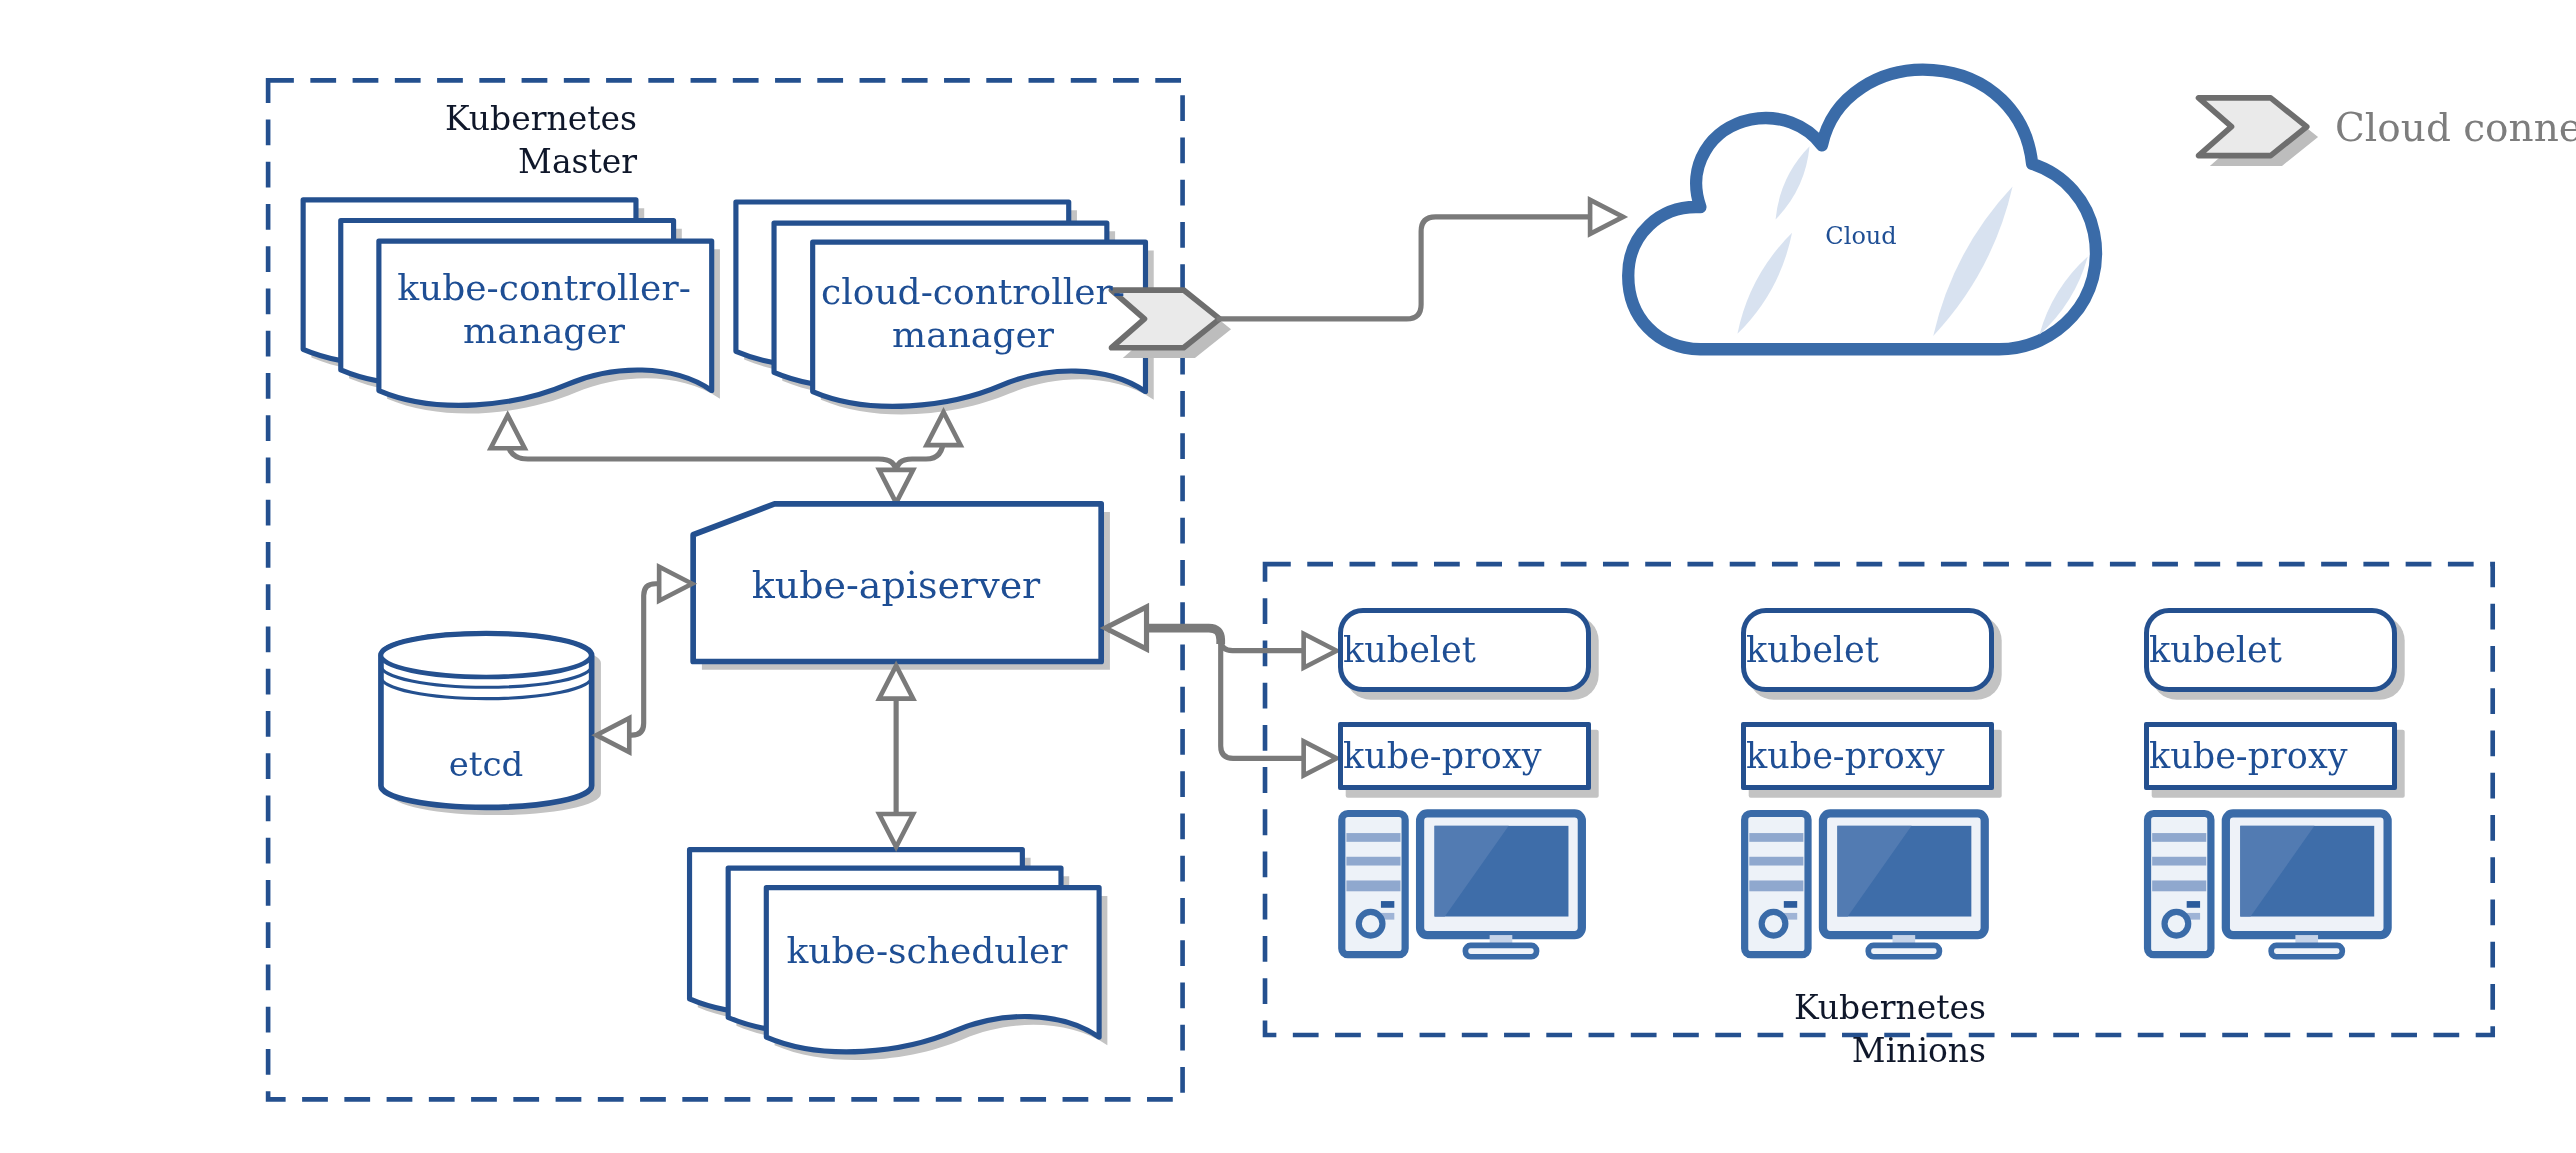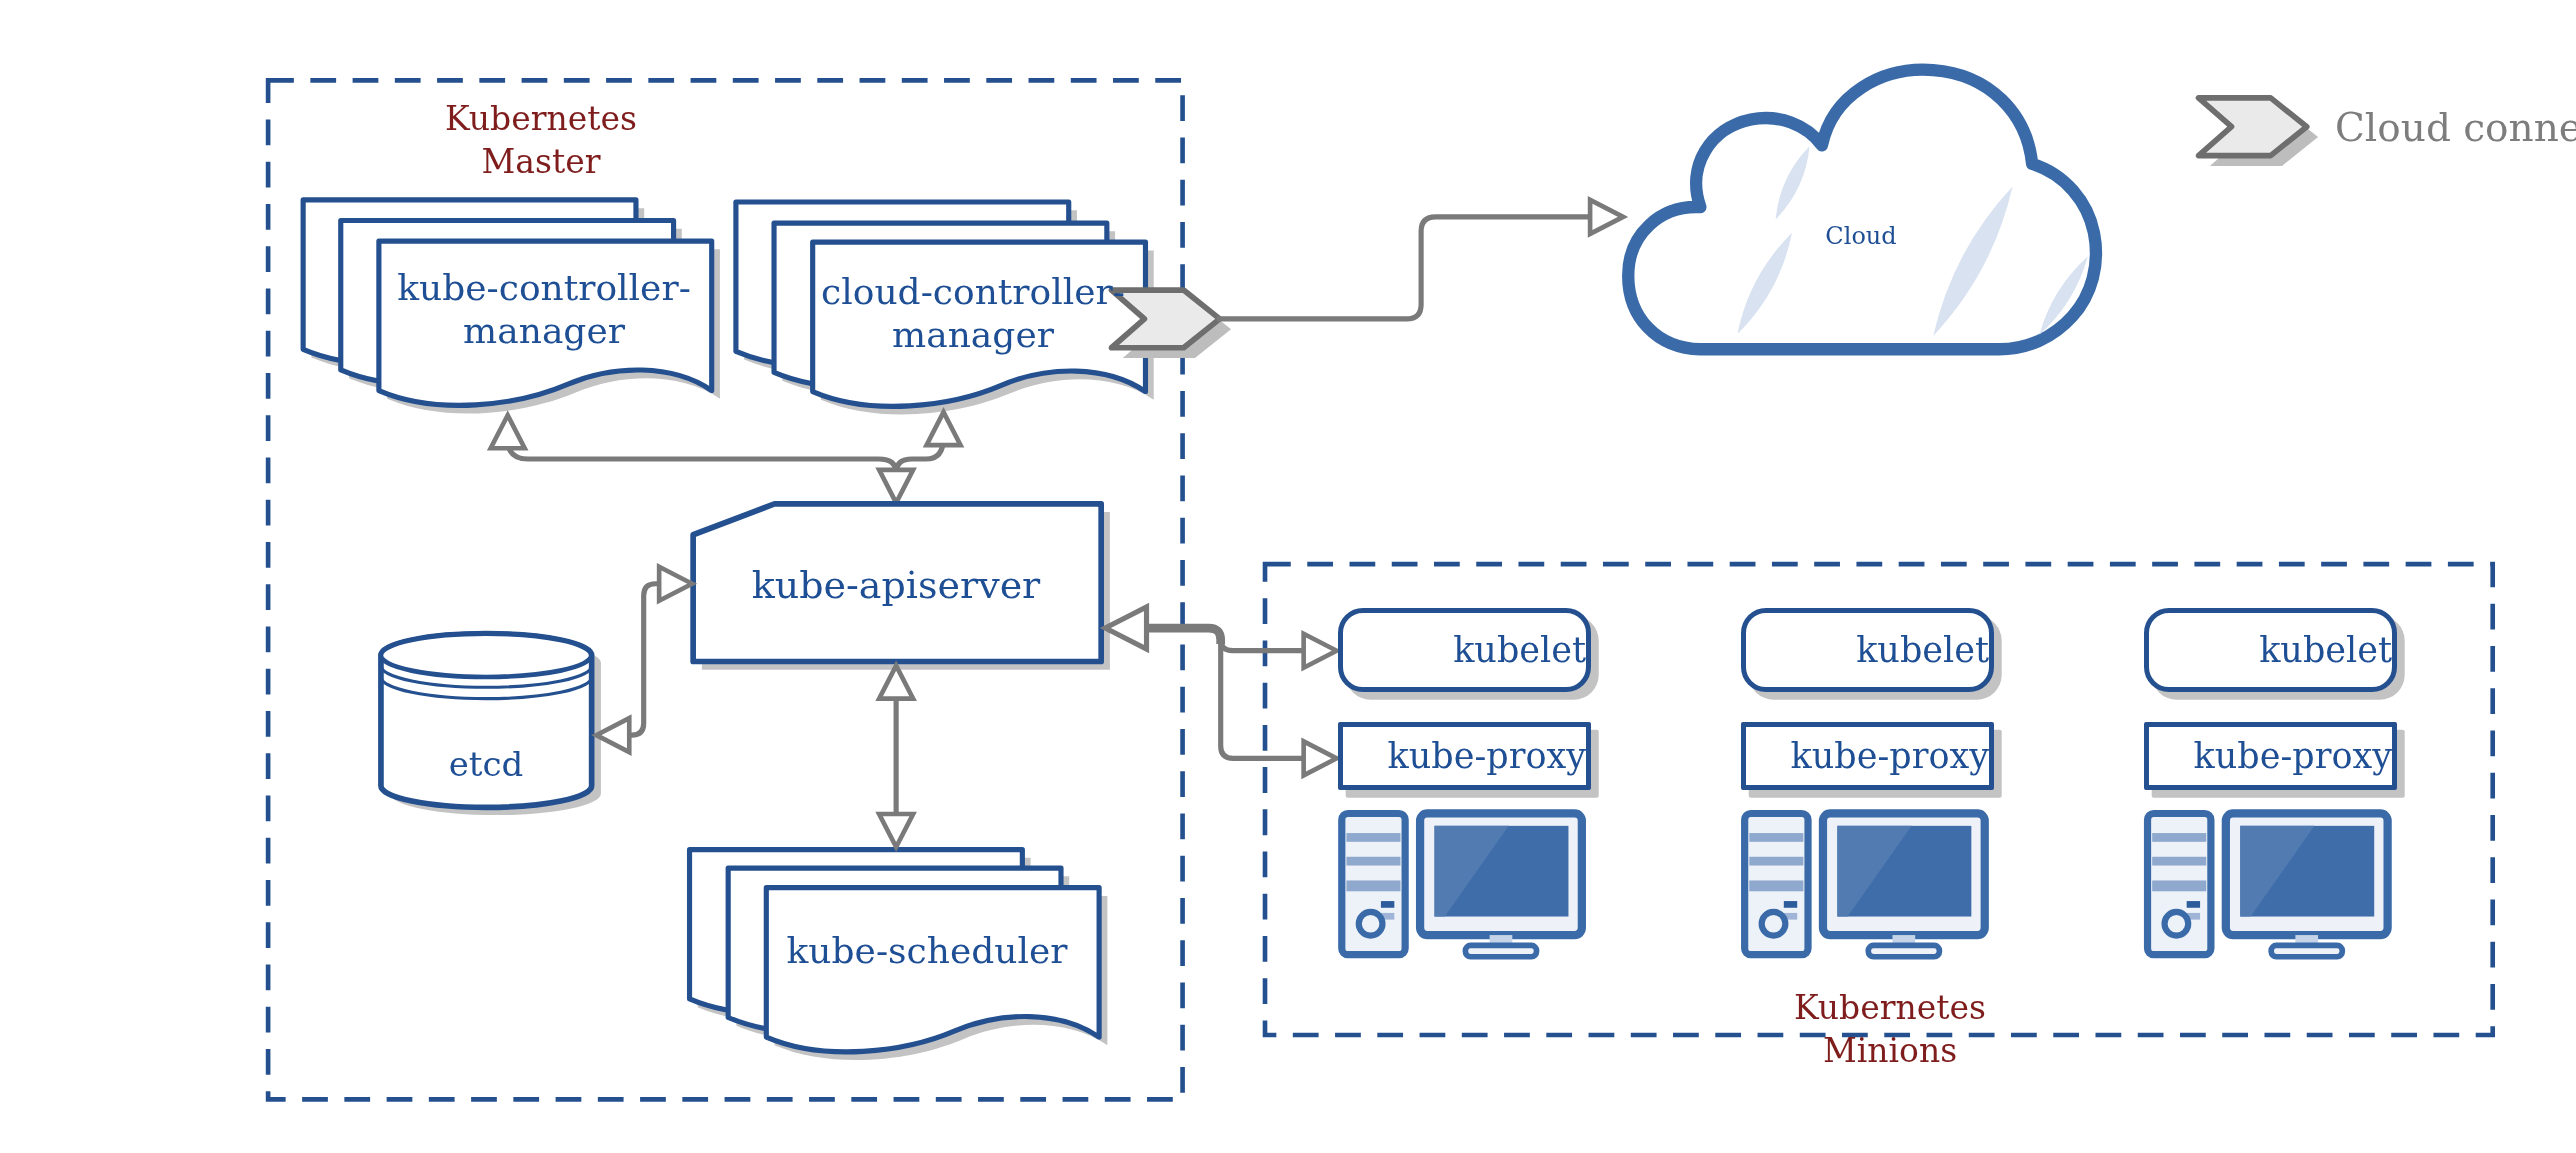--- a/index.html
+++ b/index.html
@@ -1,23 +1,23 @@
 <!DOCTYPE html>
 <html style="font-size:8.2px"><head>
 <meta charset="utf-8">
 <style>
   html,body{margin:0;padding:0;background:#fff;}
   .canvas{position:relative;width:2665px;height:1153px;background:#ffffff;overflow:hidden;
           font-family:"DejaVu Serif","Liberation Serif",serif;}
   .canvas svg{position:absolute;left:0;top:0;z-index:1;}
   .lbl{position:absolute;z-index:3;transform:translate(-50%,-50%);text-align:center;white-space:nowrap;}
   .blue{color:#1E4E94;}
-  .gray{color:#7f1d1d;}
+  .gray{color:#0f172a;text-align:right;}
   .pill{position:absolute;z-index:2;box-sizing:border-box;border:5.2px solid #24508F;background:#fff;
-        box-shadow:7.7px 7.7px 0 #C3C3C3;display:flex;align-items:center;justify-content:flex-end;
+        box-shadow:7.7px 7.7px 0 #C3C3C3;display:flex;align-items:center;justify-content:flex-start;
         color:#1E4E94;font-size:35px;}
   .pill-kubelet{border-radius:25px;}
   .pill-proxy{border-radius:2px;}
   .legendlbl{position:absolute;z-index:3;white-space:nowrap;color:#7D7D7D;font-size:39px;}
   
   .shadow{fill:#C3C3C3;stroke:none;}
   .card{fill:#ffffff;stroke:#24508F;stroke-width:10;stroke-linejoin:round;}
   .boxblue{fill:#ffffff;stroke:#24508F;stroke-width:11;stroke-linejoin:round;}
   .dashrect{fill:none;stroke:#24508F;stroke-width:9;stroke-dasharray:50 32;}
   .wire{fill:none;stroke:#7A7A7A;stroke-width:10;}

